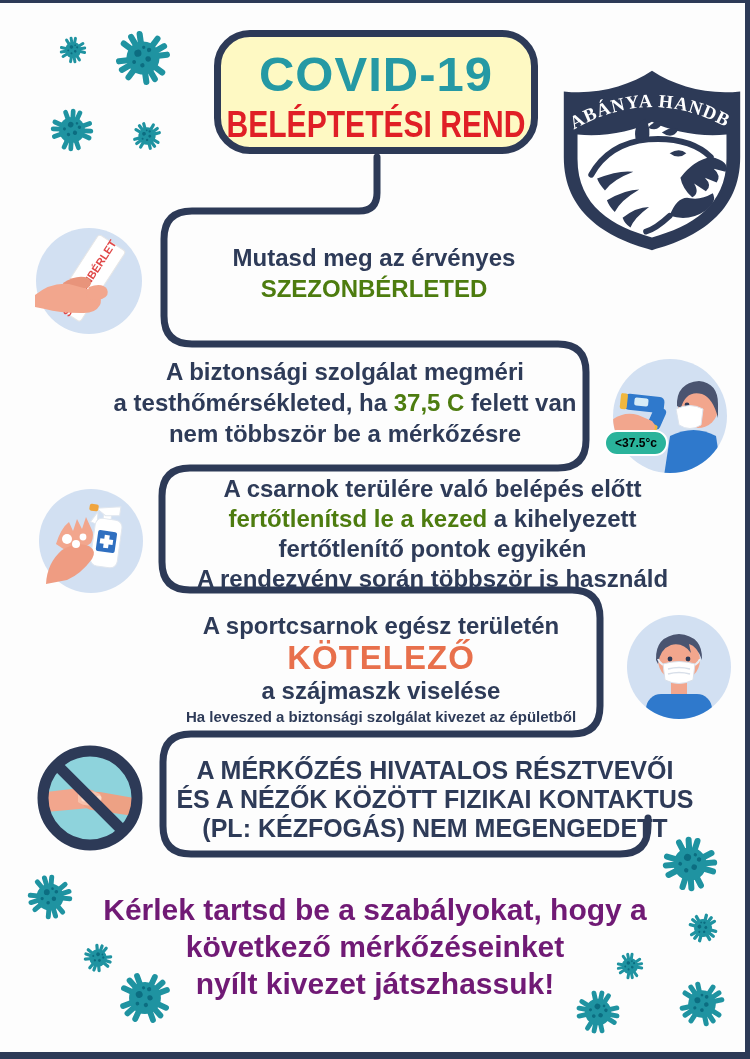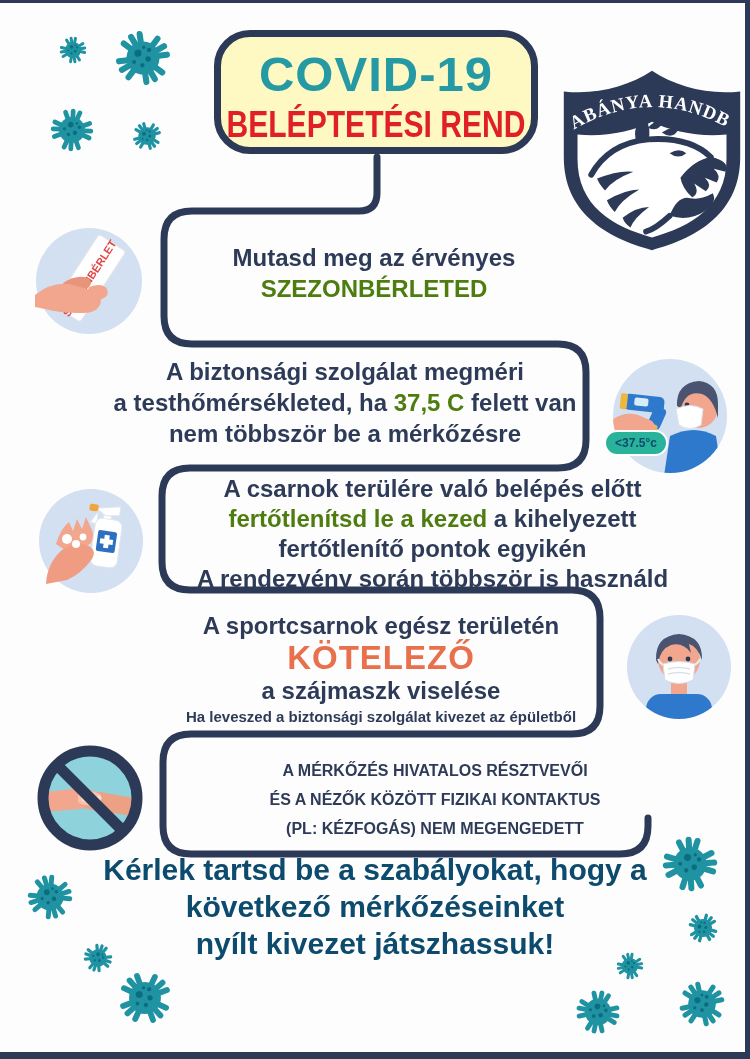--- a/index.html
+++ b/index.html
@@ -25,34 +25,34 @@
   .sec .ln{font-size:24px;line-height:31px;}
   .hl{color:#4d7c0f;}
   .sec1{left:164px;top:242px;width:420px;}
   .sec2{left:55px;top:356px;width:580px;}
   .sec3{left:140px;top:474px;width:585px;}
   .sec3 .ln{line-height:30px;}
   .sec4{left:151px;top:610px;width:460px;}
   .sec4 .kotelezo{font-size:33px;line-height:34px;letter-spacing:1px;color:#e8704c;}
   .sec4 .note{font-size:15px;line-height:22px;}
   .sec5{left:150px;top:756px;width:570px;}
-  .sec5 .ln{font-size:16px;line-height:29px;}
-  .footer-msg{left:75px;top:851px;width:600px;color:#0c4a6e;z-index:4;}
+  .sec5 .ln{font-size:25px;line-height:29px;}
+  .footer-msg{left:75px;top:891px;width:600px;color:#701a75;z-index:4;}
   .footer-msg .ln{font-size:30px;line-height:37px;}
 
   .icon{position:absolute;z-index:2;}
   .icon-pass{left:33px;top:225px;width:112px;height:112px;}
   .icon-thermo{left:610px;top:356px;width:120px;height:120px;}
   .icon-sanitize{left:36px;top:486px;width:110px;height:110px;}
   .icon-mask{left:624px;top:612px;width:110px;height:110px;}
   .icon-nohand{left:34px;top:742px;width:112px;height:112px;}
 
   .temp-badge{position:absolute;left:604px;top:430px;width:60px;height:22px;z-index:5;
               background:#2ab39b;border:2px solid #fff;border-radius:13px;
-              color:#0c4a6e;font-size:12px;font-weight:bold;line-height:22px;text-align:center;}
+              color:#000000;font-size:12px;font-weight:bold;line-height:22px;text-align:center;}
 </style>
 </head>
 <body>
 
 <div class="poster">
 
   <svg class="decor-svg" viewBox="0 0 750 1059">
     <defs>
       <symbol id="virus" viewBox="-52 -52 104 104">
         <g stroke="#1f93a1" stroke-width="11" stroke-linecap="round">

